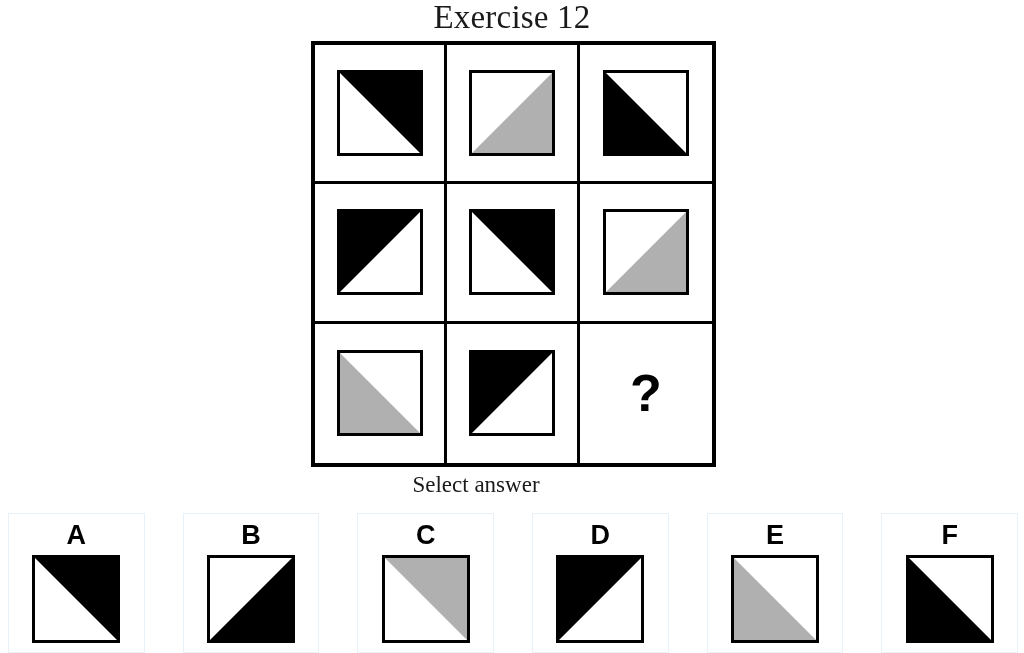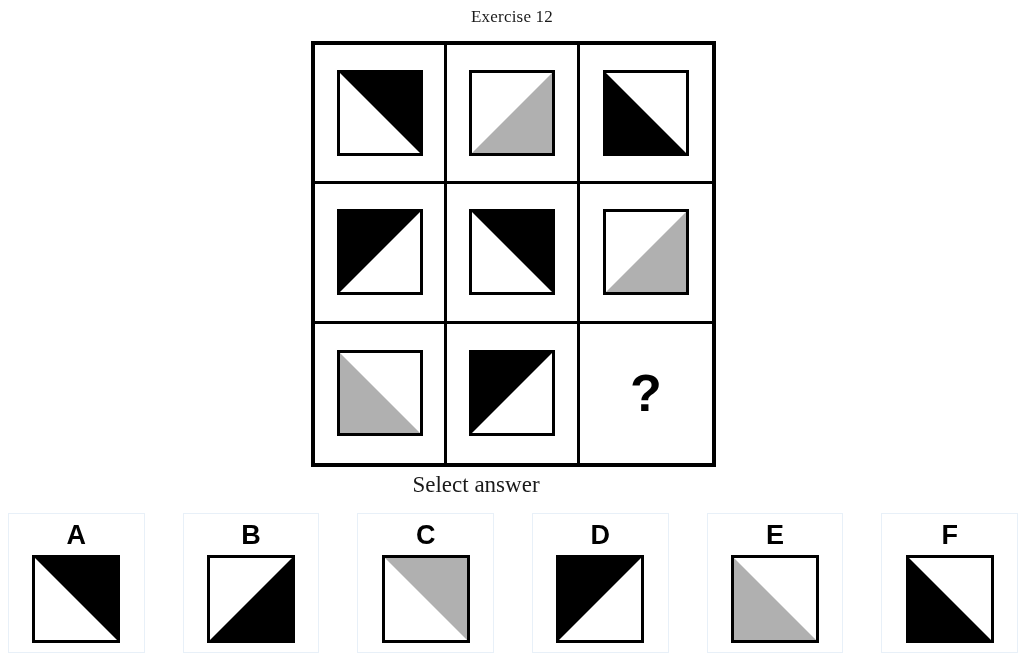--- a/index.html
+++ b/index.html
@@ -17,21 +17,21 @@
   }
 
   
   #exercise-title {
     position: absolute;
     left: 0;
     top: 2px;
     width: 1024px;
     text-align: center;
     font-family: "Liberation Serif", serif;
-    font-size: 17px;
+    font-size: 33px;
     line-height: 30px;
     color: #1a1a1a;
     letter-spacing: 0.2px;
   }
 
   
   #matrix {
     position: absolute;
     left: 311px;
     top: 41px;

